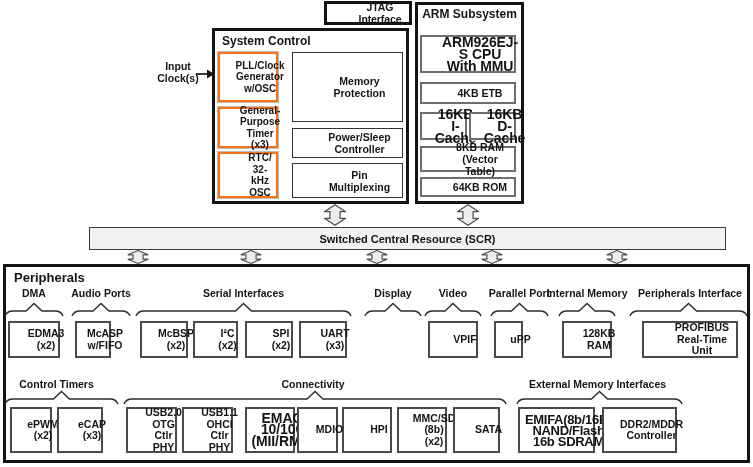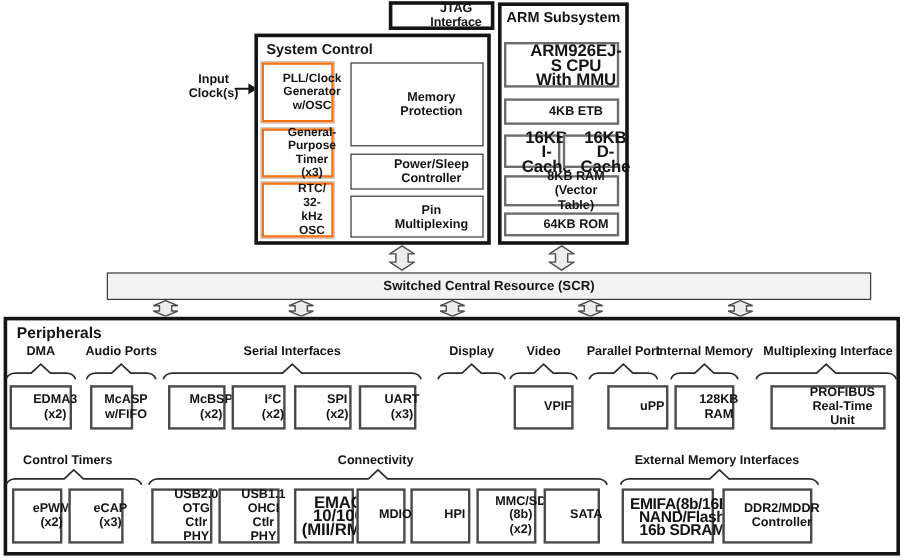--- a/index.html
+++ b/index.html
@@ -176,34 +176,34 @@
             <path d="M1 14 Q3 9 9 9 L 21 9 L 29 1.5 L 37 9 L 49 9 Q 55 9 57 14" fill="none" stroke="#2b2b2b" stroke-width="1.4"></path>
           </svg></div>
       <div class="box mbox" style="left:0;width:50px">VPIF</div>
     </div>
 
     <div class="pgroup row1" style="left:488px;width:51px;top:20px">
       <div class="glabel">Parallel Port</div>
       <div class="brace" style="left:-4px;right:-4px"><svg width="59" height="15" viewBox="0 0 59 15">
             <path d="M1 14 Q3 9 9 9 L 21.5 9 L 29.5 1.5 L 37.5 9 L 50 9 Q 56 9 58 14" fill="none" stroke="#2b2b2b" stroke-width="1.4"></path>
           </svg></div>
-      <div class="box mbox" style="left:12px;width:51px">uPP</div>
+      <div class="box mbox" style="left:0;width:29px">uPP</div>
     </div>
 
     <div class="pgroup row1" style="left:556px;width:50px;top:20px">
       <div class="glabel">Internal Memory</div>
       <div class="brace" style="left:-4px;right:-4px"><svg width="58" height="15" viewBox="0 0 58 15">
             <path d="M1 14 Q3 9 9 9 L 21 9 L 29 1.5 L 37 9 L 49 9 Q 55 9 57 14" fill="none" stroke="#2b2b2b" stroke-width="1.4"></path>
           </svg></div>
       <div class="box mbox" style="left:0;width:50px">128KB
 RAM</div>
     </div>
 
     <div class="pgroup row1" style="left:636px;width:96px;top:20px">
-      <div class="glabel">Multiplexing Interface</div>
+      <div class="glabel">Peripherals Interface</div>
       <div class="brace" style="left:-13px;right:-10px"><svg width="119" height="15" viewBox="0 0 119 15">
             <path d="M1 14 Q3 9 9 9 L 51.5 9 L 59.5 1.5 L 67.5 9 L 110 9 Q 116 9 118 14" fill="none" stroke="#2b2b2b" stroke-width="1.4"></path>
           </svg></div>
       <div class="box mbox" style="left:0;width:96px">PROFIBUS
 Real-Time Unit</div>
     </div>
 
     
     <div class="pgroup row2" style="left:4px;width:93px;top:111px">
       <div class="glabel">Control Timers</div>

